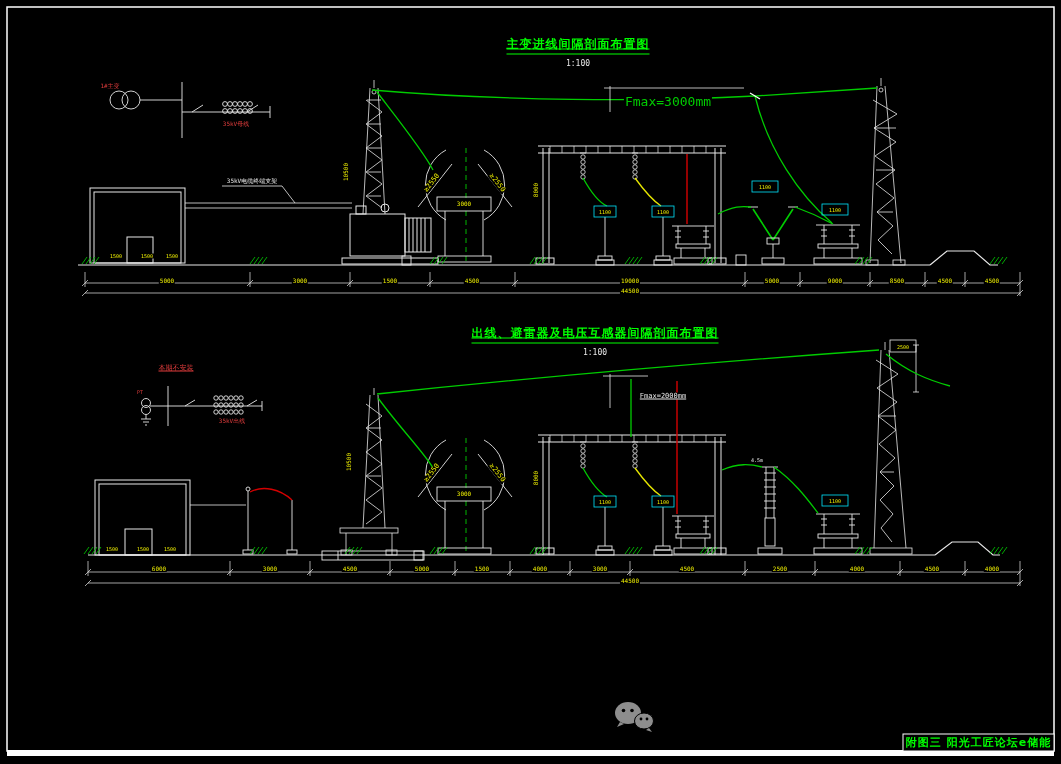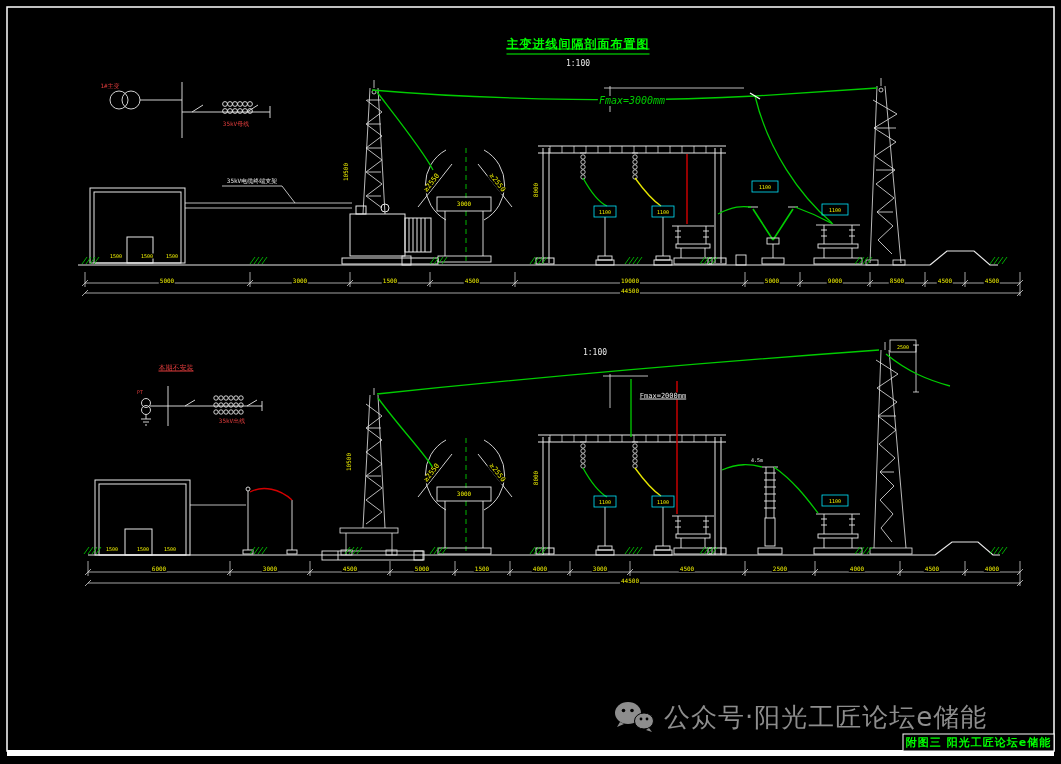--- a/index.html
+++ b/index.html
@@ -363,21 +363,21 @@
 
   <div id="labels-layer">
       <div class="lbl" style="left: 110px; top: 86px; color: rgb(225, 60, 60); font-size: 6px; transform: translate(-50%, -50%);">1#主变</div>
       <div class="lbl" style="left: 236px; top: 124px; color: rgb(225, 60, 60); font-size: 6px; transform: translate(-50%, -50%);">35kV母线</div>
       <div class="lbl" style="left: 252px; top: 181px; color: rgb(232, 232, 232); font-size: 6px; transform: translate(-50%, -50%);">35kV电缆终端支架</div>
       <div class="lbl" style="left: 432px; top: 183px; color: rgb(240, 240, 0); font-size: 7px; transform: translate(-50%, -50%) rotate(-52deg);">≥2550</div>
       <div class="lbl" style="left: 497px; top: 183px; color: rgb(240, 240, 0); font-size: 7px; transform: translate(-50%, -50%) rotate(52deg);">≥2550</div>
       <div class="lbl" style="left: 464px; top: 204px; color: rgb(240, 240, 0); font-size: 6px; transform: translate(-50%, -50%);">3000</div>
       <div class="lbl" style="left: 346px; top: 172px; color: rgb(240, 240, 0); font-size: 6px; transform: translate(-50%, -50%) rotate(-90deg);">10500</div>
       <div class="lbl" style="left: 536px; top: 190px; color: rgb(240, 240, 0); font-size: 6px; transform: translate(-50%, -50%) rotate(-90deg);">8000</div>
-      <div class="lbl" style="left: 632px; top: 101px; color: rgb(0, 204, 0); font-size: 10px; transform: translate(-50%, -50%); font-style: italic;">Fmax=3000mm</div>
+      <div class="lbl" style="left: 668px; top: 101px; color: rgb(0, 204, 0); font-size: 13px; transform: translate(-50%, -50%);">Fmax=3000mm</div>
       <div class="lbl" style="left: 605px; top: 212px; color: rgb(240, 240, 0); font-size: 5px; transform: translate(-50%, -50%);">1100</div>
       <div class="lbl" style="left: 663px; top: 212px; color: rgb(240, 240, 0); font-size: 5px; transform: translate(-50%, -50%);">1100</div>
       <div class="lbl" style="left: 765px; top: 187px; color: rgb(240, 240, 0); font-size: 5px; transform: translate(-50%, -50%);">1100</div>
       <div class="lbl" style="left: 835px; top: 210px; color: rgb(240, 240, 0); font-size: 5px; transform: translate(-50%, -50%);">1100</div>
       <div class="lbl" style="left: 116px; top: 256px; color: rgb(240, 240, 0); font-size: 5px; transform: translate(-50%, -50%);">1500</div>
       <div class="lbl" style="left: 147px; top: 256px; color: rgb(240, 240, 0); font-size: 5px; transform: translate(-50%, -50%);">1500</div>
       <div class="lbl" style="left: 172px; top: 256px; color: rgb(240, 240, 0); font-size: 5px; transform: translate(-50%, -50%);">1500</div>
       <div class="lbl" style="left: 167px; top: 281px; color: rgb(240, 240, 0); font-size: 6px; transform: translate(-50%, -50%);">5000</div>
       <div class="lbl" style="left: 300px; top: 281px; color: rgb(240, 240, 0); font-size: 6px; transform: translate(-50%, -50%);">3000</div>
       <div class="lbl" style="left: 390px; top: 281px; color: rgb(240, 240, 0); font-size: 6px; transform: translate(-50%, -50%);">1500</div>
@@ -417,35 +417,35 @@
       <div class="lbl" style="left: 780px; top: 569px; color: rgb(240, 240, 0); font-size: 6px; transform: translate(-50%, -50%);">2500</div>
       <div class="lbl" style="left: 857px; top: 569px; color: rgb(240, 240, 0); font-size: 6px; transform: translate(-50%, -50%);">4000</div>
       <div class="lbl" style="left: 932px; top: 569px; color: rgb(240, 240, 0); font-size: 6px; transform: translate(-50%, -50%);">4500</div>
       <div class="lbl" style="left: 992px; top: 569px; color: rgb(240, 240, 0); font-size: 6px; transform: translate(-50%, -50%);">4000</div>
       <div class="lbl" style="left: 630px; top: 581px; color: rgb(240, 240, 0); font-size: 6px; transform: translate(-50%, -50%);">44500</div>
     </div>
 
   <div class="dwg-title" style="left:578px;top:45px;">主变进线间隔剖面布置图</div>
   <div class="dwg-scale" style="left:578px;top:63px;">1:100</div>
 
+  <div class="dwg-title" style="left:595px;top:334px;">出线、避雷器及电压互感器间隔剖面布置图</div>
   <div class="dwg-scale" style="left:595px;top:352px;">1:100</div>
 
   <div id="title-block">
     <span>附图三  阳光工匠论坛e储能</span>
   </div>
 
   <div id="watermark">
     <span style="display:inline-flex;">
       <svg width="42" height="36" viewBox="0 0 42 36">
         <ellipse cx="15" cy="14" rx="13" ry="11" fill="#8d8d8d"></ellipse>
         <circle cx="10.5" cy="11.5" r="1.8" fill="#000"></circle>
         <circle cx="19" cy="11.5" r="1.8" fill="#000"></circle>
         <path d="M7,23 L4,28 L11,25 Z" fill="#8d8d8d"></path>
         <ellipse cx="31" cy="22" rx="9.5" ry="8" fill="#8d8d8d" stroke="#000" stroke-width="1"></ellipse>
         <circle cx="28" cy="20" r="1.4" fill="#000"></circle>
         <circle cx="34" cy="20" r="1.4" fill="#000"></circle>
         <path d="M36,29 L39,33 L33,31 Z" fill="#8d8d8d"></path>
       </svg>
     </span>
-    <span class="wm-text">公众号·阳光工匠论坛e储能</span>
   </div>
 
 </div>
 
 </body></html>

